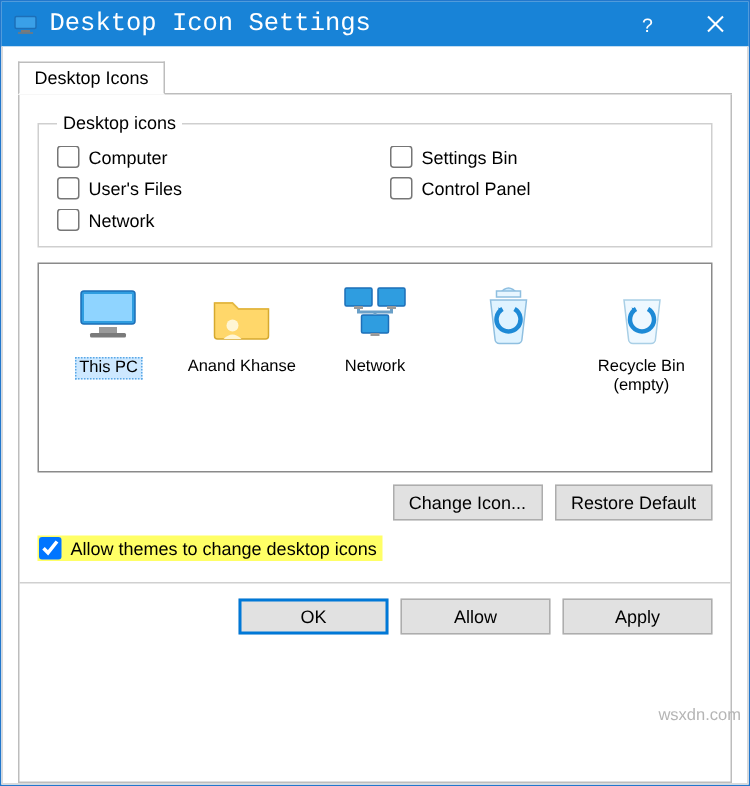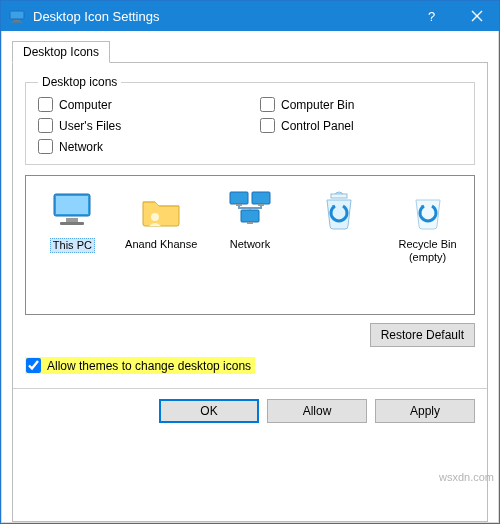--- a/index.html
+++ b/index.html
@@ -26,21 +26,21 @@
     color: #fff;
     display: flex;
     align-items: center;
     padding-left: 8px;
   }
   .titlebar .title-icon {
     width: 16px; height: 16px;
     display: flex; align-items: center; justify-content: center;
     margin-right: 8px;
   }
-  .titlebar .title-text { flex: 1; font-size: 13px; }
+  .titlebar .title-text { flex: 1; font-size: 17px; font-family: Liberation Mono, monospace; }
   .titlebar .tb-btn {
     width: 45px; height: 30px;
     display: flex; align-items: center; justify-content: center;
     color: #fff;
   }
 
   .client {
     flex: 1;
     background: #fff;
     padding: 8px 10px 0 10px;
@@ -231,21 +231,21 @@
 
       <fieldset class="group">
         <legend>Desktop icons</legend>
         <div class="checks">
           <label class="chk">
             <input type="checkbox" style="">
             <span>Computer</span>
           </label>
           <label class="chk">
             <input type="checkbox" style="">
-            <span>Computer Bin</span>
+            <span>Settings Bin</span>
           </label>
           <label class="chk">
             <input type="checkbox" style="">
             <span>User's Files</span>
           </label>
           <label class="chk">
             <input type="checkbox" style="">
             <span>Control Panel</span>
           </label>
           <label class="chk">
@@ -309,20 +309,21 @@
               <path d="M12 14 h24 l-3 26 a3 3 0 0 1 -3 3 H18 a3 3 0 0 1 -3 -3 z" fill="#eef8ff" stroke="#a9cfe6"></path>
               <path d="M20 20 a8 8 0 1 0 8 0" fill="none" stroke="#1e8ad6" stroke-width="3"></path>
               <path d="M20 20 l-3 -1 l2 4" fill="#1e8ad6"></path>
             </svg>
           </div>
           <span class="lbl">Recycle Bin (empty)</span>
         </div>
       </div>
 
       <div class="row-buttons">
+        <button class="win">Change Icon...</button>
         <button class="win">Restore Default</button>
       </div>
 
       <label class="allow-row">
         <input type="checkbox" checked="" style="">
         <span>Allow themes to change desktop icons</span>
       </label>
 
       <div class="footer-sep"></div>
       <div class="footer-btns">

